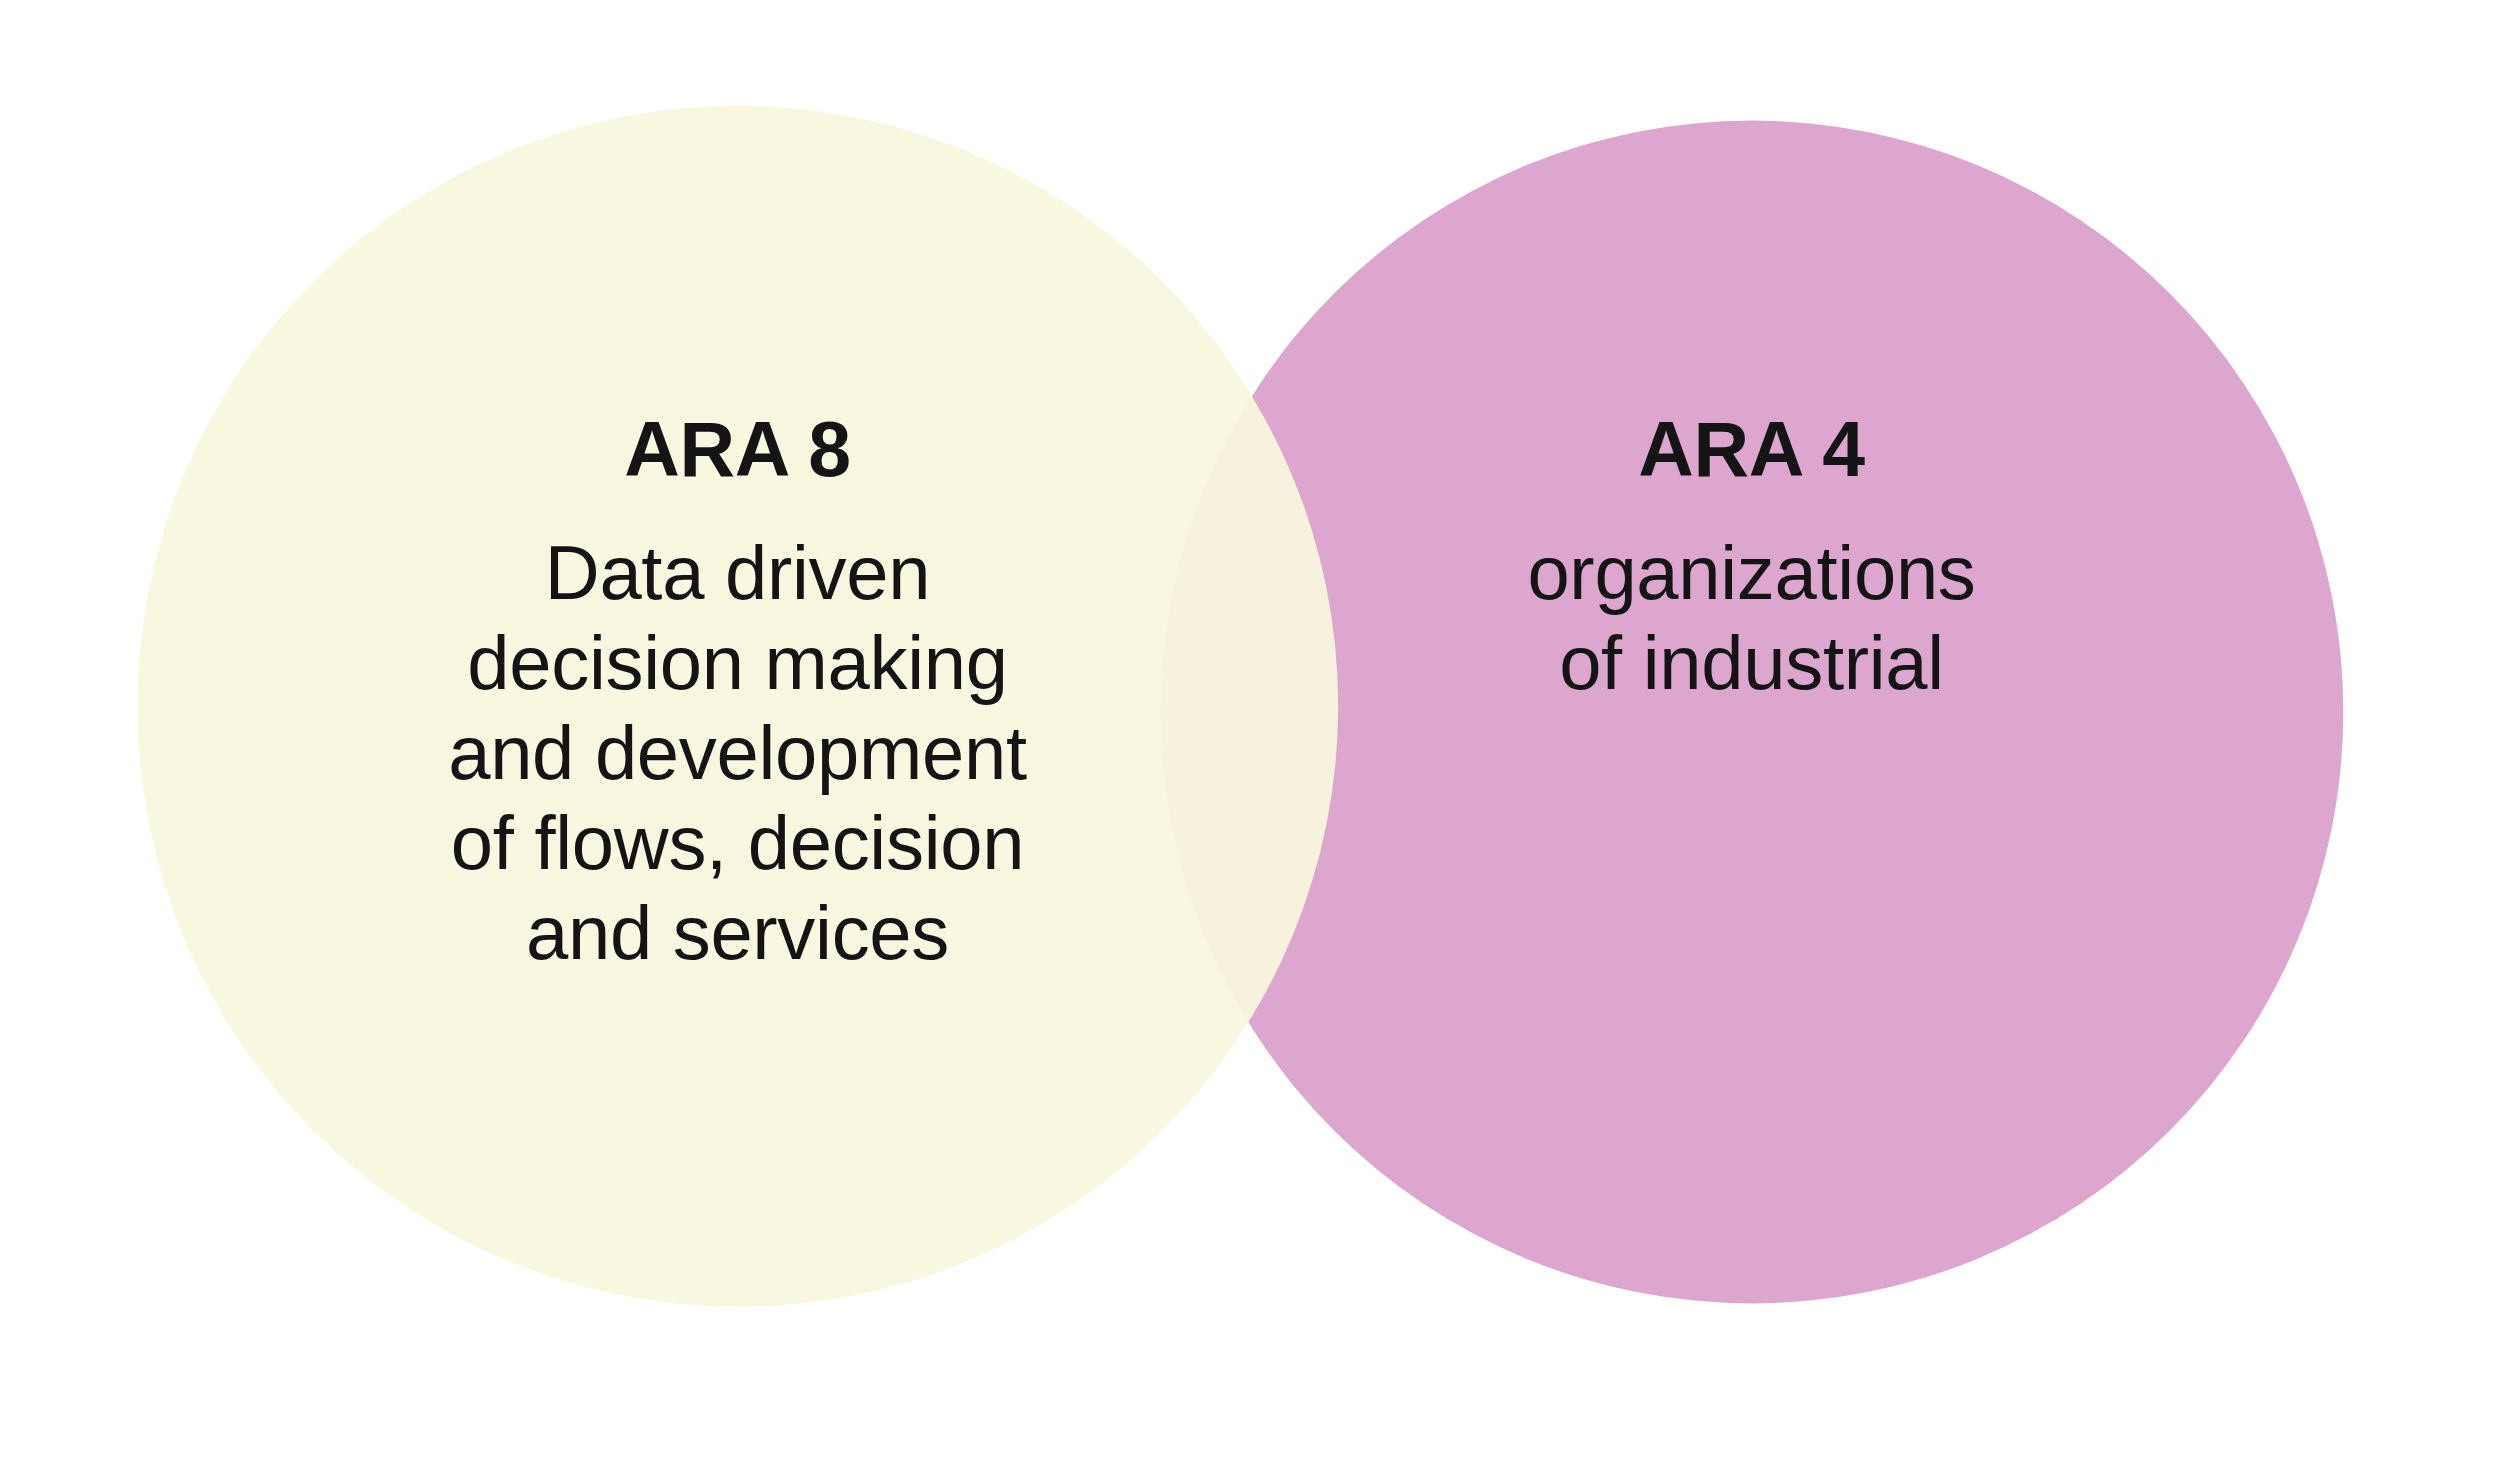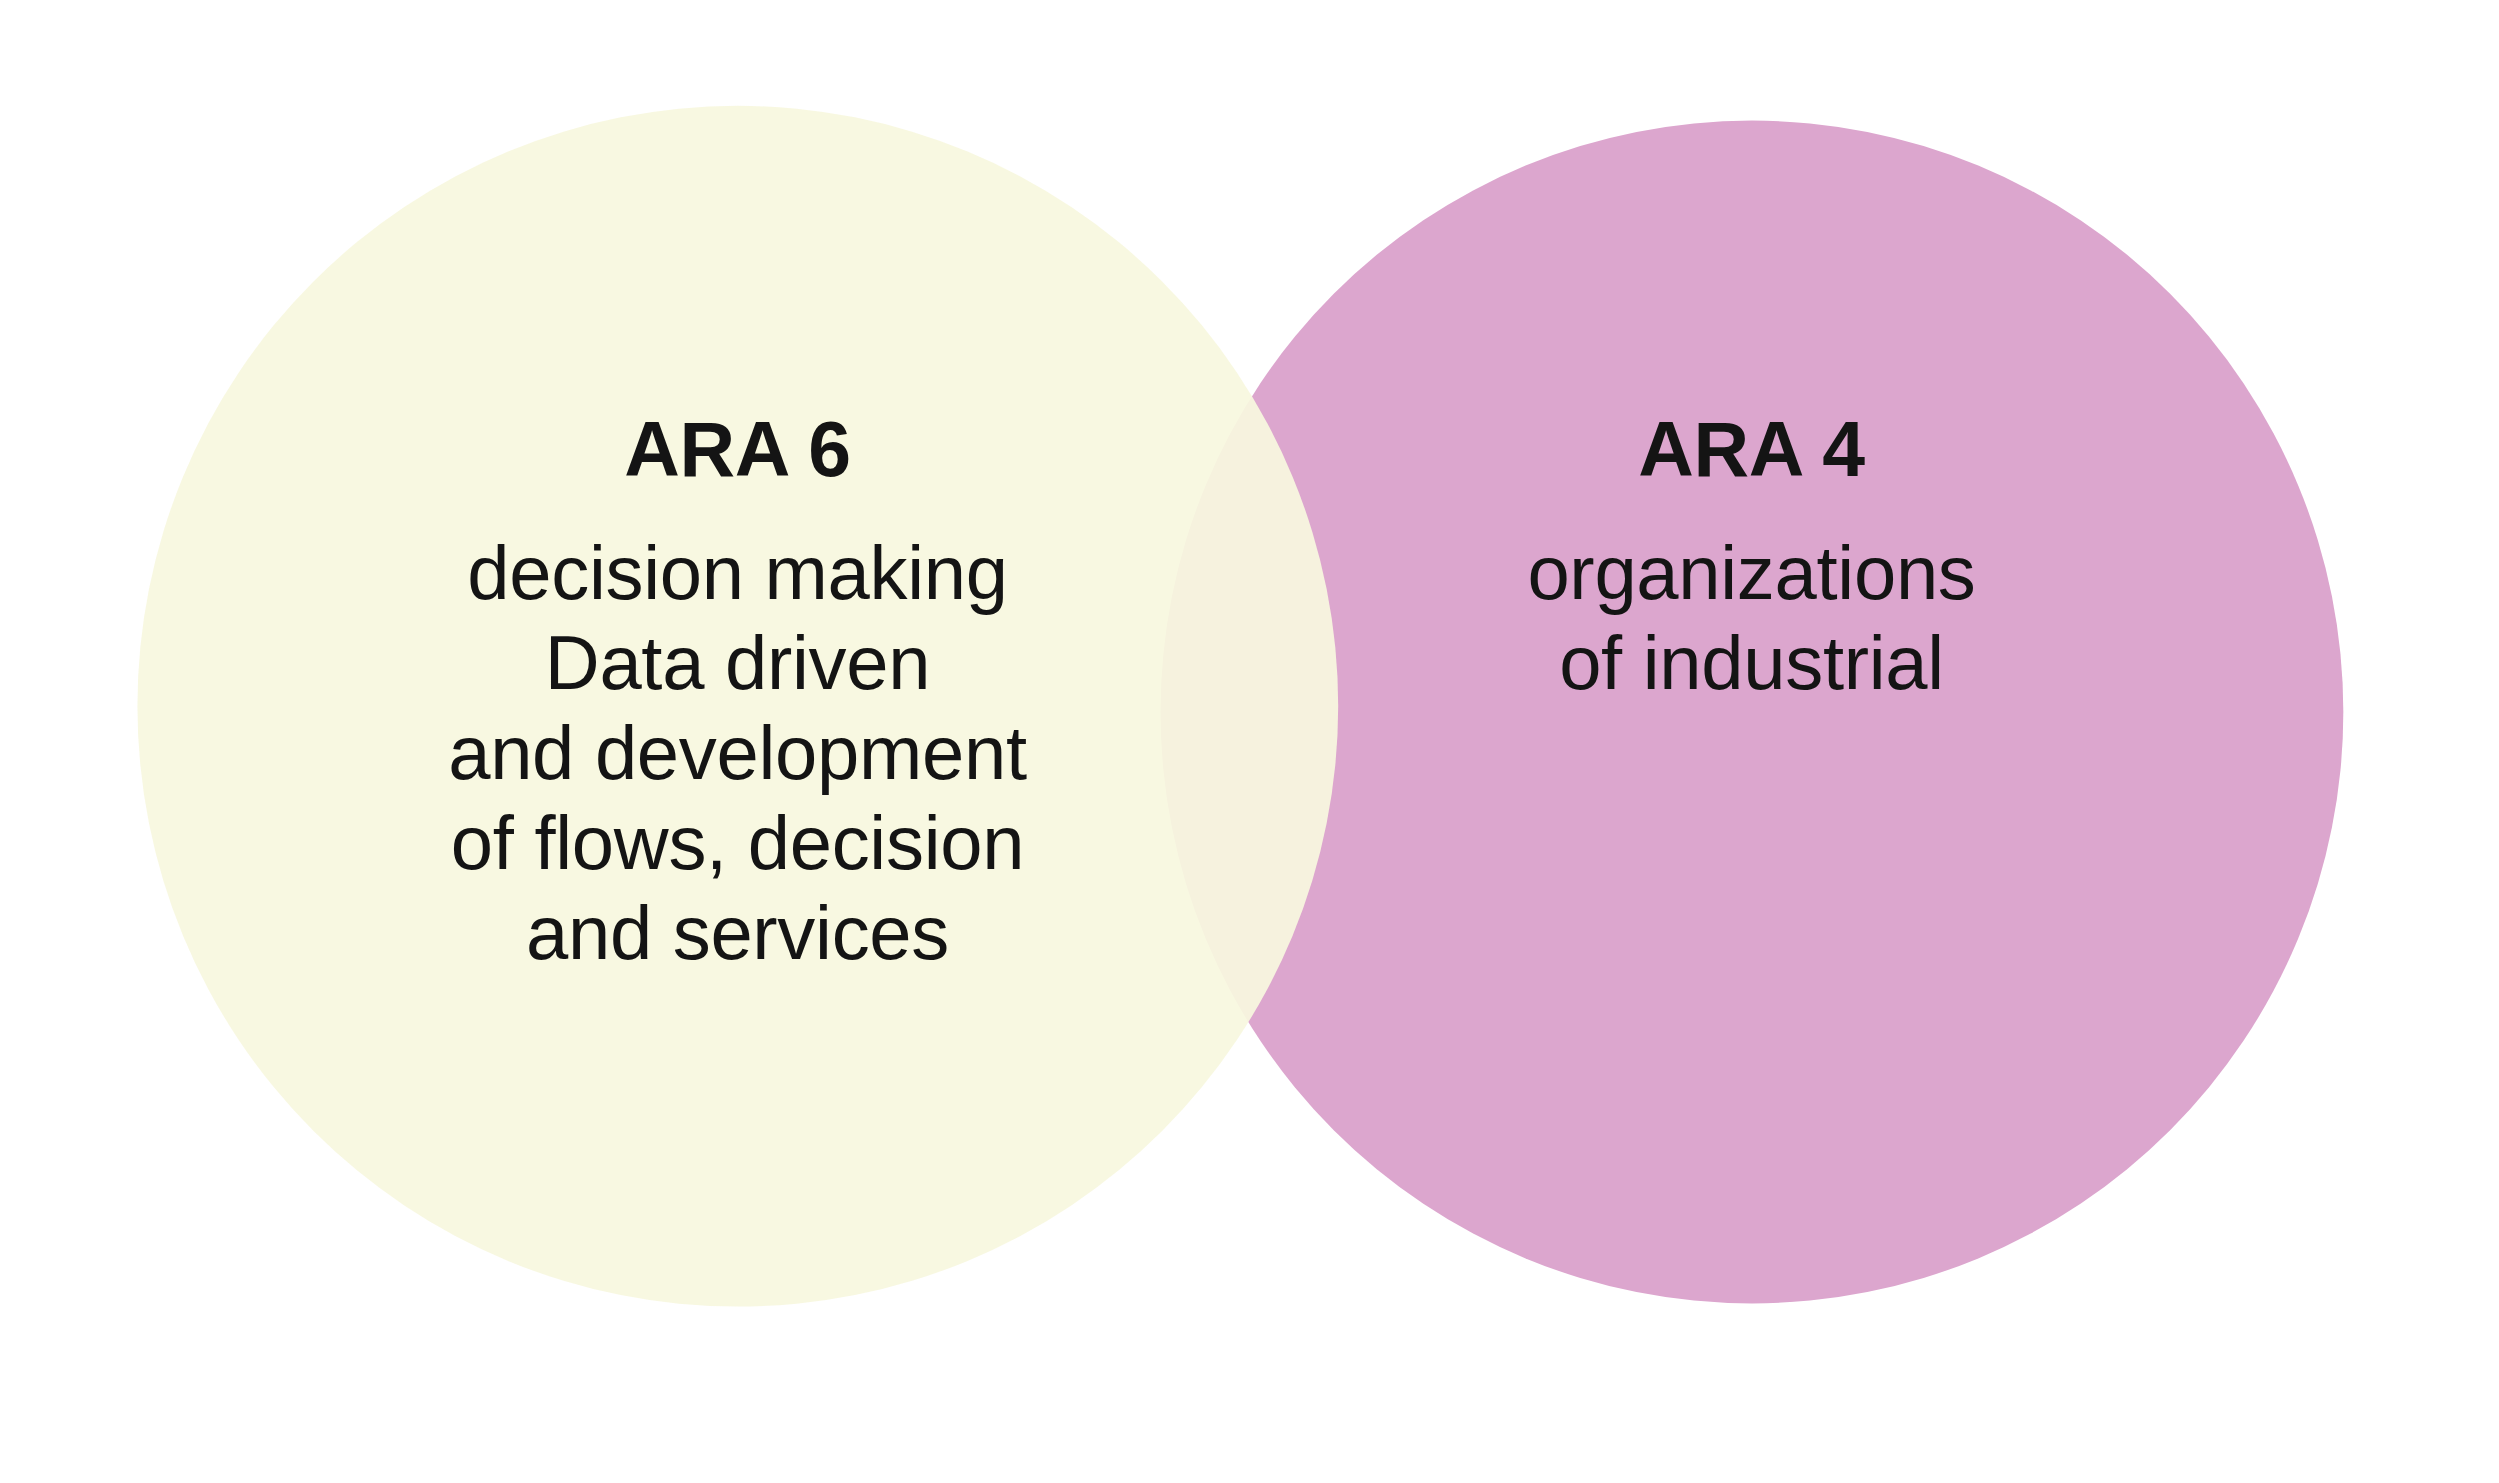--- a/index.html
+++ b/index.html
@@ -81,24 +81,24 @@
 <div id="stage" style="background: rgb(255, 255, 255); width: 2500px; height: 1483px;">
 
   <svg class="venn-svg" viewBox="0 0 3897 2312" xmlns="http://www.w3.org/2000/svg">
 
     <circle id="circle-right" cx="2731" cy="1110" r="922" fill="#DCA6CE"></circle>
 
     <circle id="circle-left" cx="1150" cy="1101" r="936" opacity="0.93" fill="#F7F7DF"></circle>
   </svg>
 
   <div class="lobe-text" id="lobe-left-text" style="color: rgb(20, 20, 20);">
-    <div class="lobe-title">ARA 6</div>
+    <div class="lobe-title">ARA 8</div>
     <div class="lobe-body">
+      <span class="line">Data driven</span>
       <span class="line">decision making</span>
-      <span class="line">Data driven</span>
       <span class="line">and development</span>
       <span class="line">of flows, decision</span>
       <span class="line">and services</span>
     </div>
   </div>
 
   <div class="lobe-text" id="lobe-right-text" style="color: rgb(20, 20, 20);">
     <div class="lobe-title">ARA 4</div>
     <div class="lobe-body">
       <span class="line">organizations</span>

